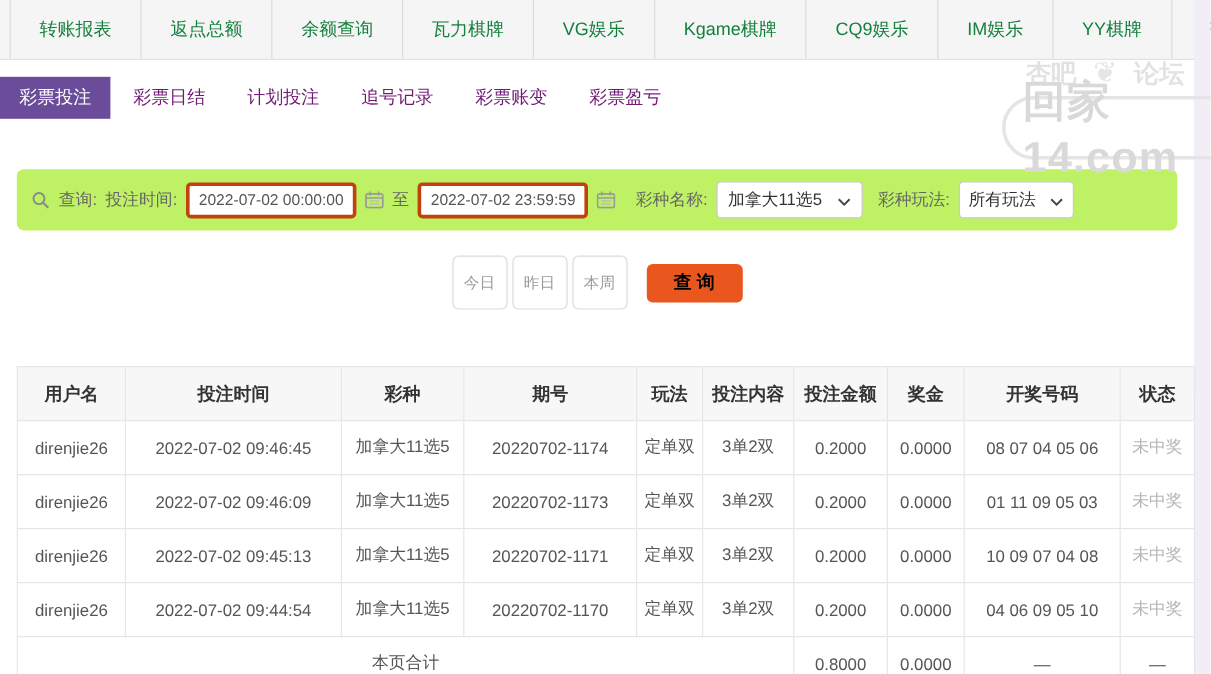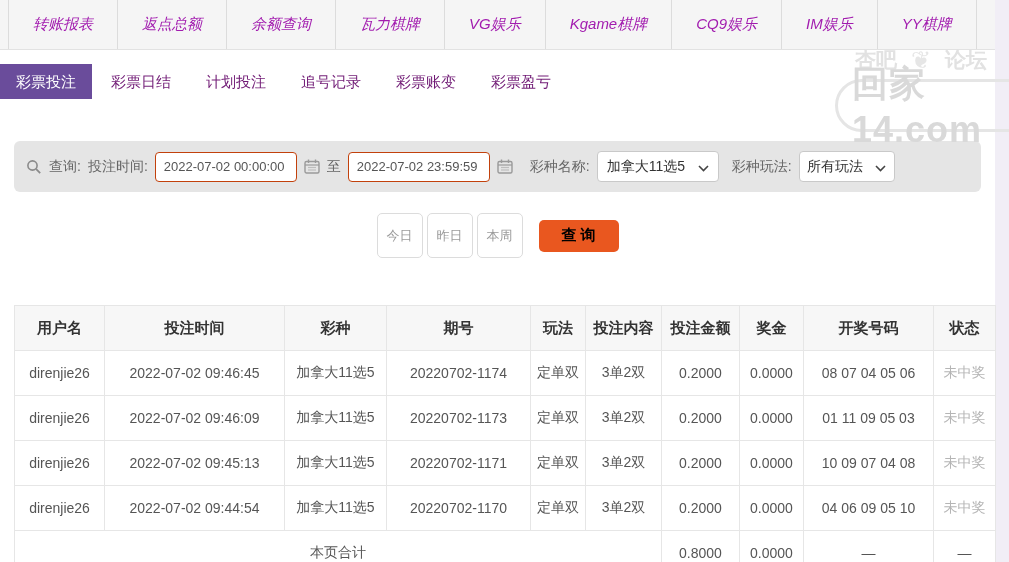--- a/index.html
+++ b/index.html
@@ -10,23 +10,22 @@
   }
   .page { width:995px; }
 
   
   .top-nav {
     display:flex; align-items:stretch; height:50px;
     background:#f5f5f5; border-bottom:1px solid #e2e2e2; padding-left:8px;
   }
   .tn-item {
     display:flex; align-items:center; padding:0 24px;
-    font-size:15px; color:#a21caf; border-left:1px solid #dcdcdc; cursor:pointer;
+    font-size:15px; color:#15803d; border-left:1px solid #dcdcdc; cursor:pointer;
     white-space:nowrap;
-    font-style:italic;
   }
   .tn-item:last-child { border-right:1px solid #dcdcdc; }
 
   
   .sub-nav { display:flex; padding:14px 0 16px; background:#fff; }
   .sn-tab {
     min-width:92px; height:35px; line-height:35px; text-align:center;
     font-size:15px; color:#701a75; margin-right:3px; cursor:pointer; white-space:nowrap;
   }
   .sn-tab.active { background:#6a4c9b; color:#fff; }
@@ -43,27 +42,27 @@
   .wm-flourish { font-size:24px; color:#e6e6e6; }
   .wm-box {
     margin-top:5px; height:53px; border:3px solid #e5e5e5; border-radius:27px;
     display:flex; align-items:center; justify-content:flex-start; padding-left:14px;
     font-size:36px; font-weight:bold; color:#d9d9d9; letter-spacing:1px;
     background:transparent;
   }
 
   
   .query-panel {
-    margin:26px 14px 0; height:51px; background:#e5e5e5; border-radius:6px;
+    margin:26px 14px 0; height:51px; background:#bef264; border-radius:6px;
     display:flex; align-items:center; padding:0 12px; gap:7px;
     font-size:14px; color:#666; position:relative; z-index:2;
   }
   .q-label { white-space:nowrap; }
   .q-input {
-    width:142px; height:30px; border:1px solid #c2410c; border-radius:4px;
+    width:142px; height:30px; border:3px solid #c2410c; border-radius:4px;
     background:#fff; padding:0 8px; font-size:13px; color:#555;
     font-family:"Liberation Sans","DejaVu Sans",sans-serif;
   }
   .icon-btn { display:flex; align-items:center; cursor:pointer; }
   .q-select {
     display:flex; align-items:center; justify-content:space-between;
     border:1px solid #c9c9c9; border-radius:4px; background:#fff;
     height:31px; padding:0 9px; font-size:14px; color:#333; cursor:pointer; gap:12px;
     white-space:nowrap;
   }

